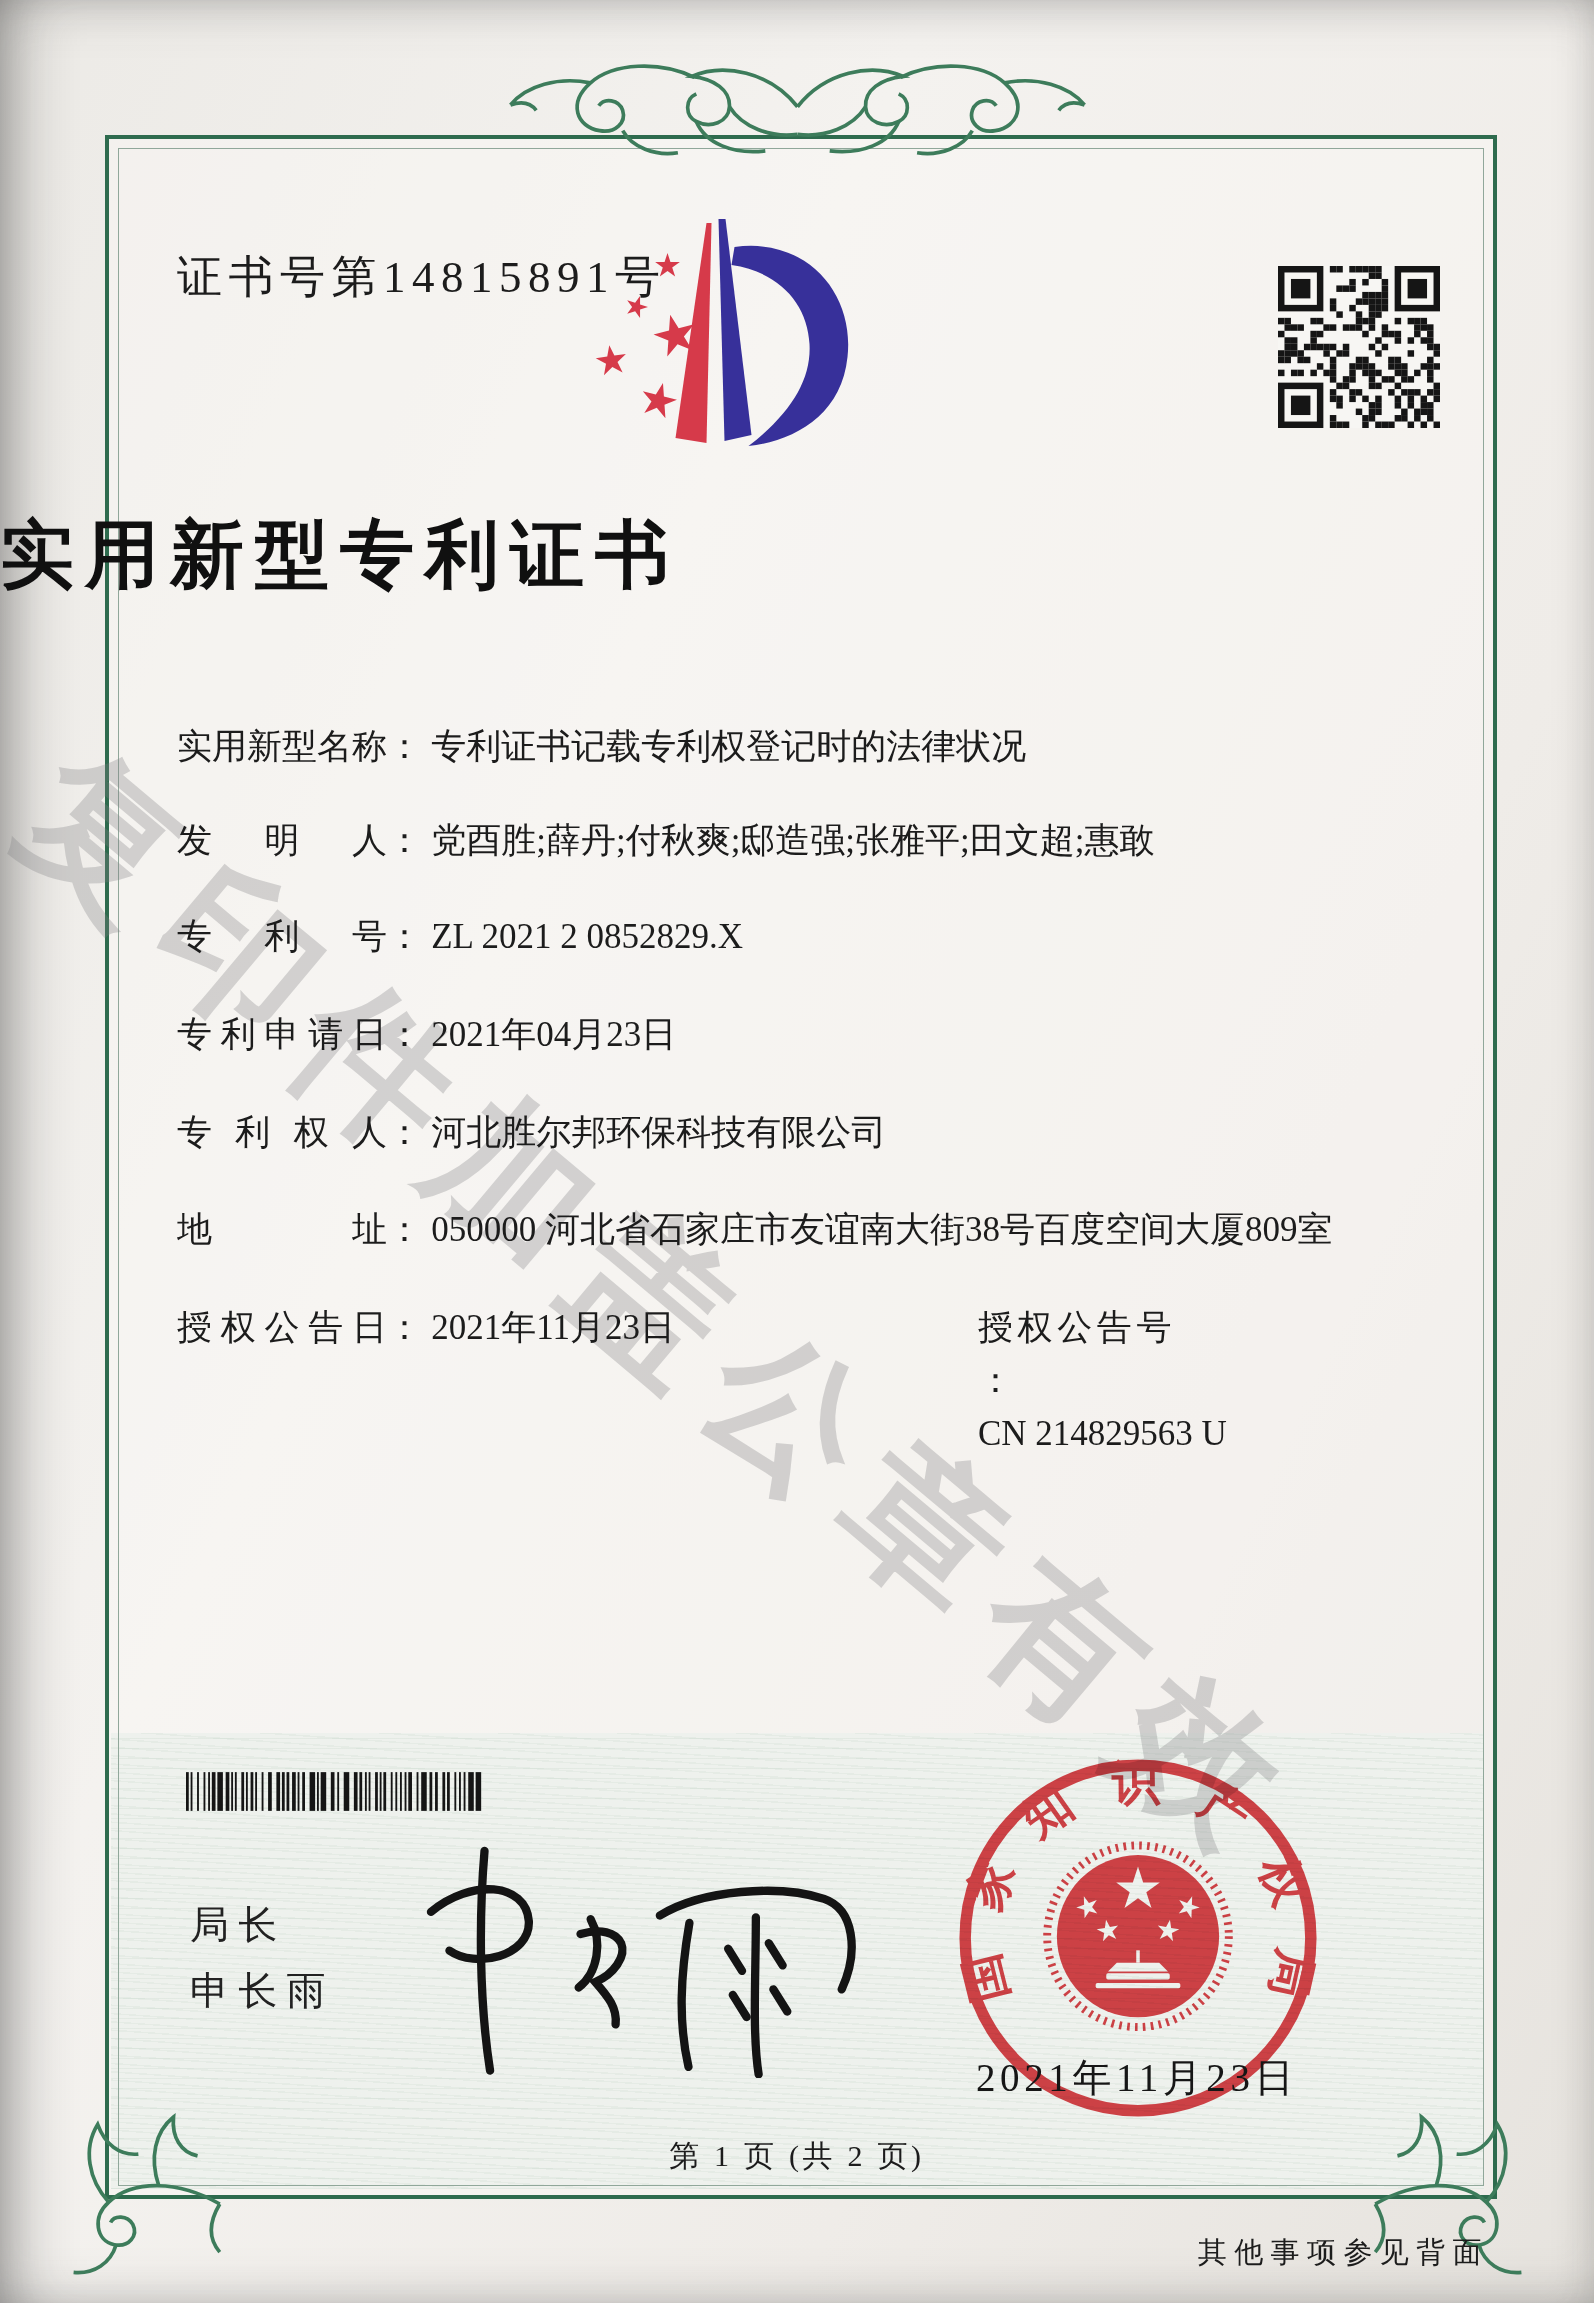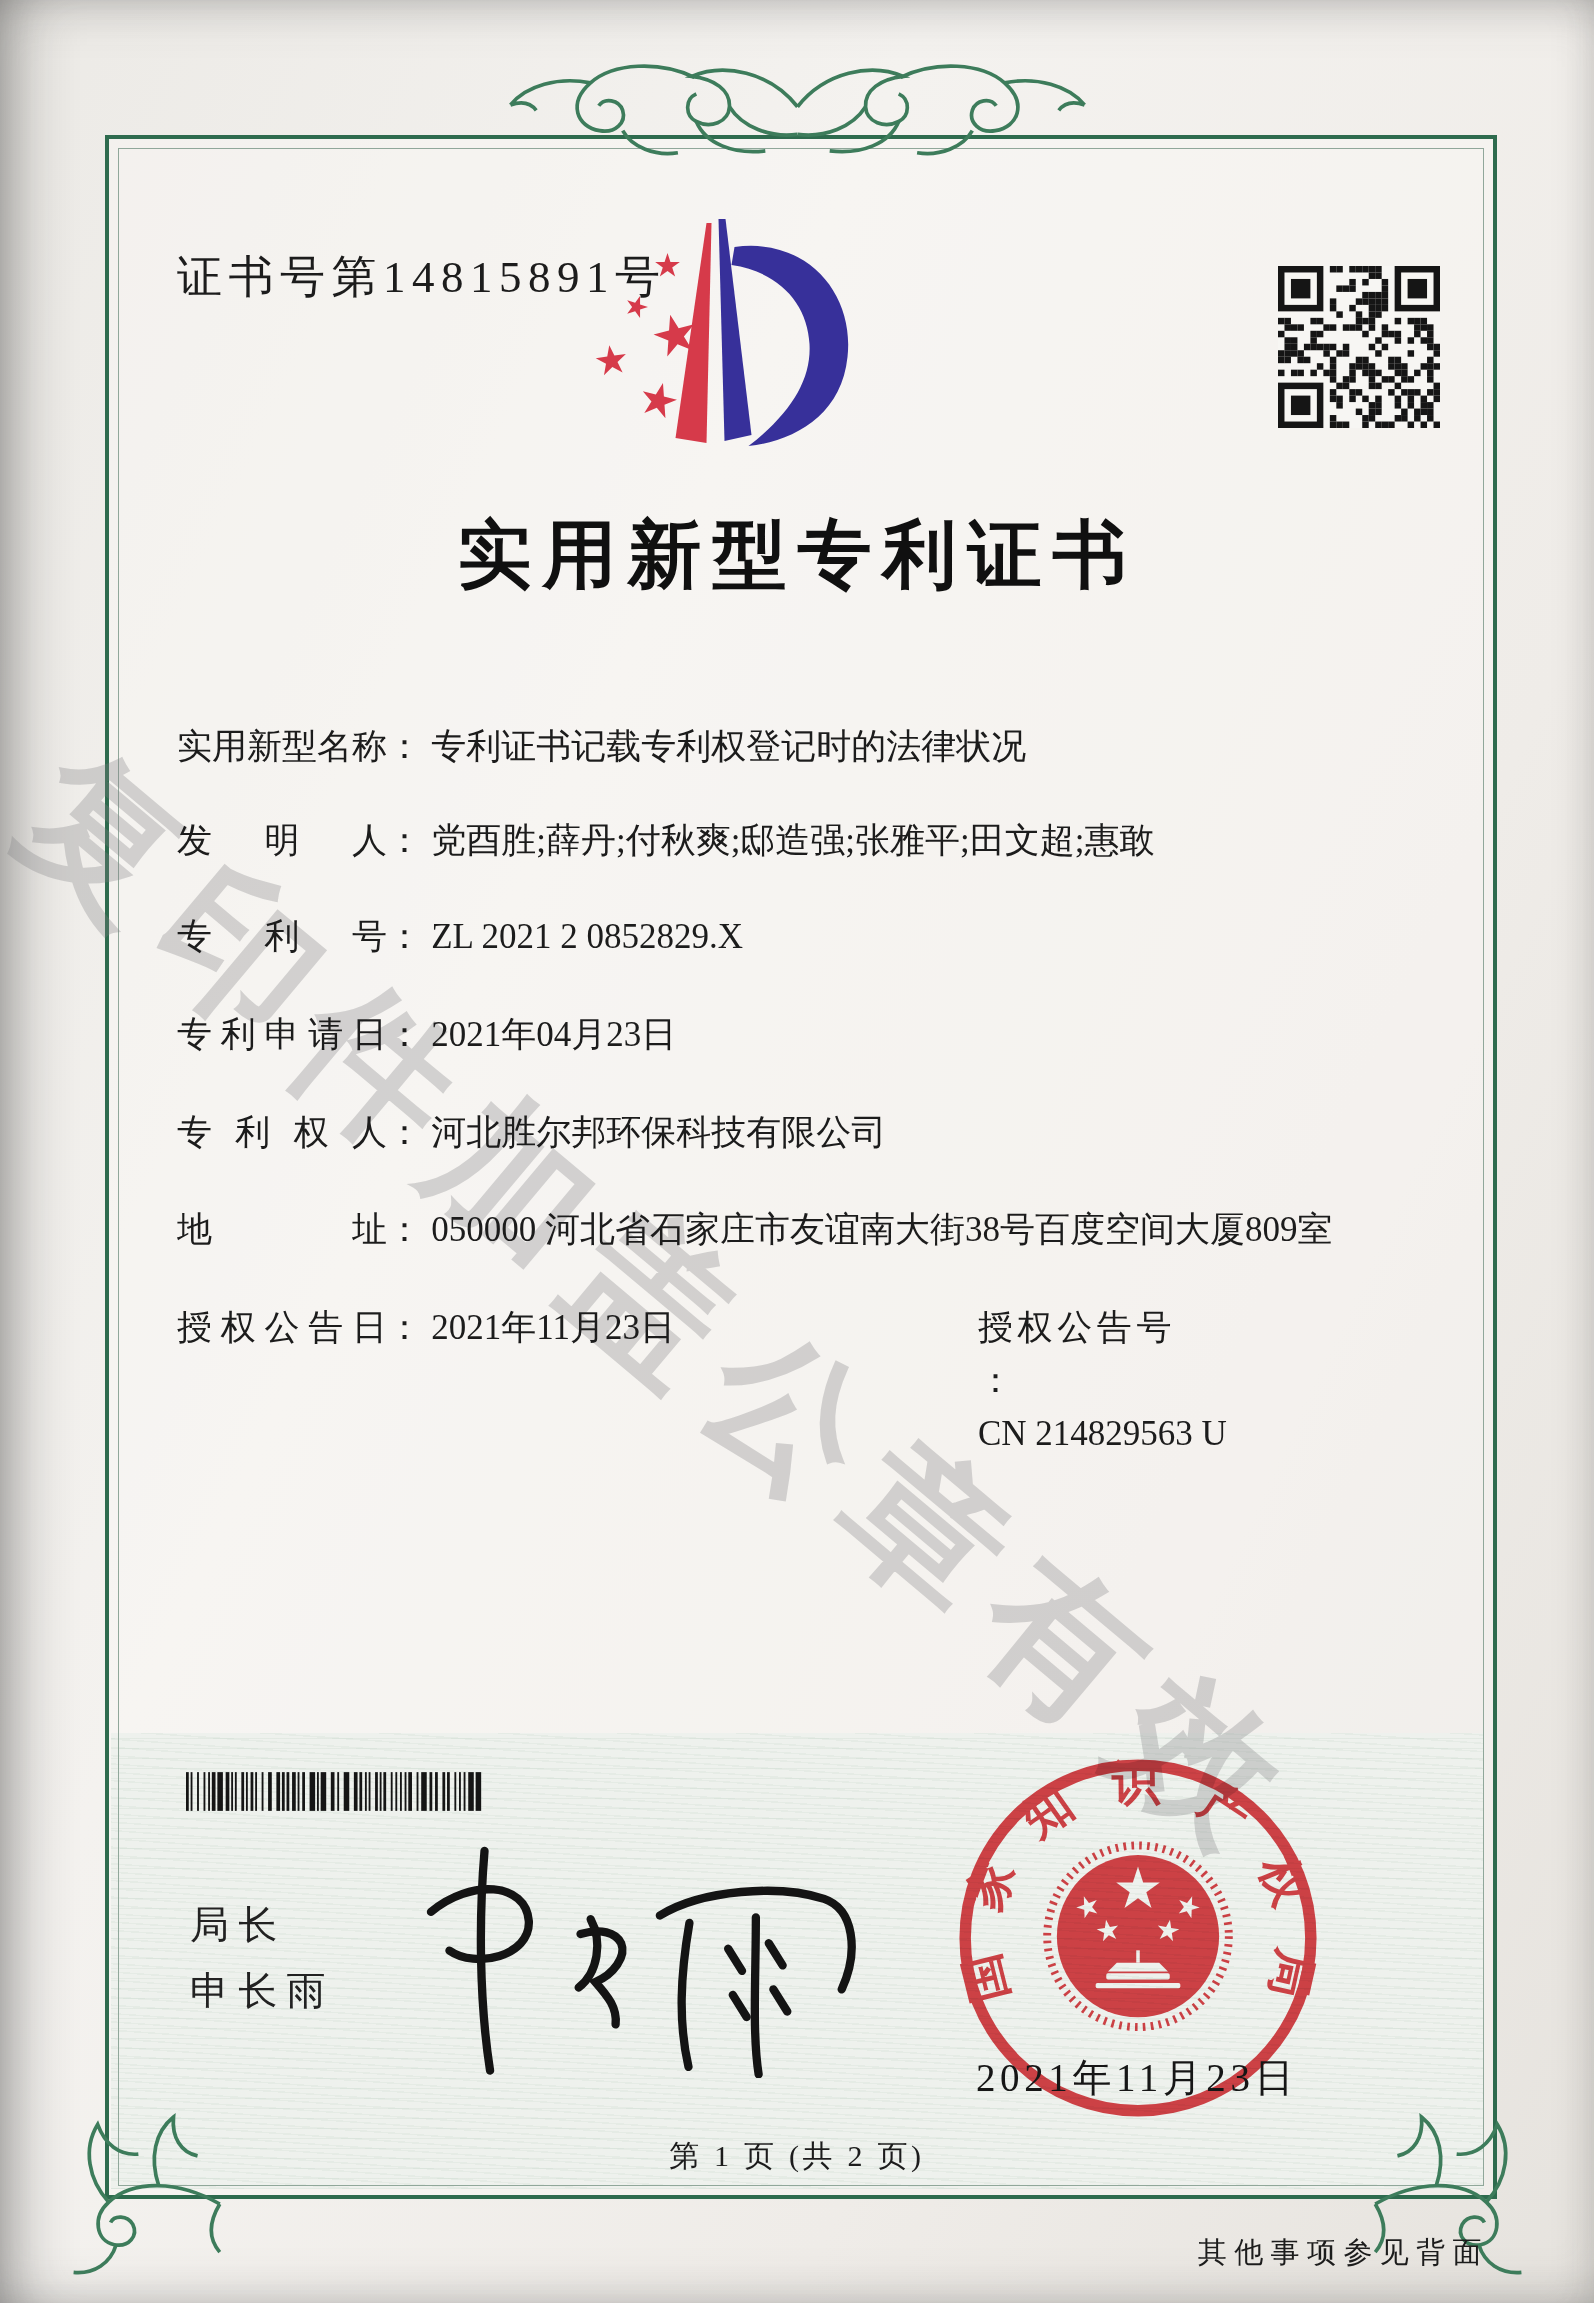--- a/index.html
+++ b/index.html
@@ -23,21 +23,21 @@
       repeating-linear-gradient(4deg, rgba(100,150,120,.13) 0 1.5px, rgba(0,0,0,0) 1.5px 8.3px);
   }
   
   .watermark{position:absolute;left:109px;top:709px;z-index:1;transform:rotate(40deg);
     transform-origin:left top;font-size:155px;letter-spacing:24px;white-space:nowrap;
     color:rgba(125,125,128,.30);font-family:"Liberation Serif",serif;font-weight:bold;}
   
   .cert-no{position:absolute;left:177px;top:247px;z-index:2;font-size:45px;letter-spacing:6.5px;}
   .logo{position:absolute;left:552px;top:209px;z-index:2;}
   .qr{position:absolute;left:1278px;top:266px;z-index:2;}
-  .title{position:absolute;left:0;top:506px;width:1595px;z-index:2;text-align:center;
+  .title{position:absolute;left:0;top:506px;width:1595px;z-index:2;
     font-size:74px;font-weight:bold;letter-spacing:11px;color:#101010;}
   
   .frow{position:absolute;left:177px;z-index:2;font-size:35px;line-height:53px;display:flex;align-items:flex-start;}
   .flabel{display:inline-block;width:210px;text-align:justify;text-align-last:justify;flex:none;}
   .fcolon{flex:none;margin-right:9.2px;}
   .fvalue{max-width:1015px;}
   .g2{position:absolute;left:801px;top:0;display:flex;flex-direction:column;}
   .g2 .flabel2{letter-spacing:4.6px;flex:none;}
   
   .legal{position:absolute;left:175px;top:1373px;width:1255px;z-index:2;font-size:34px;line-height:68px;}

